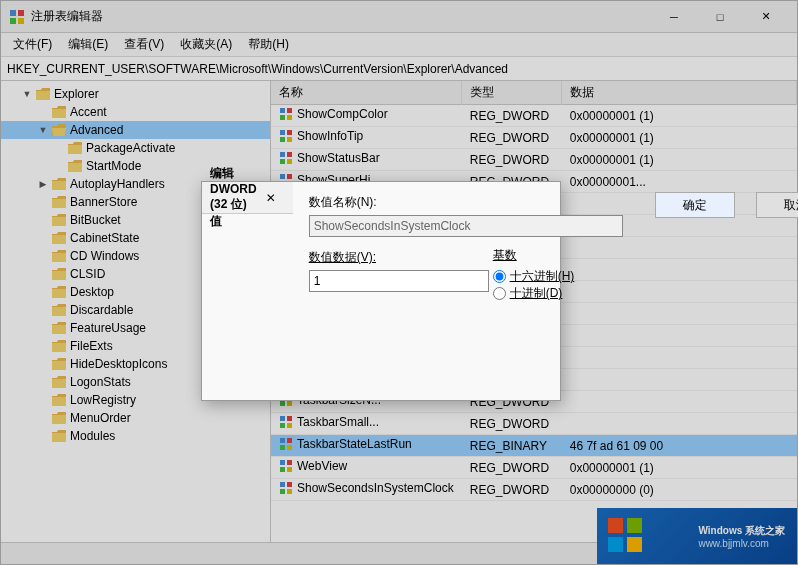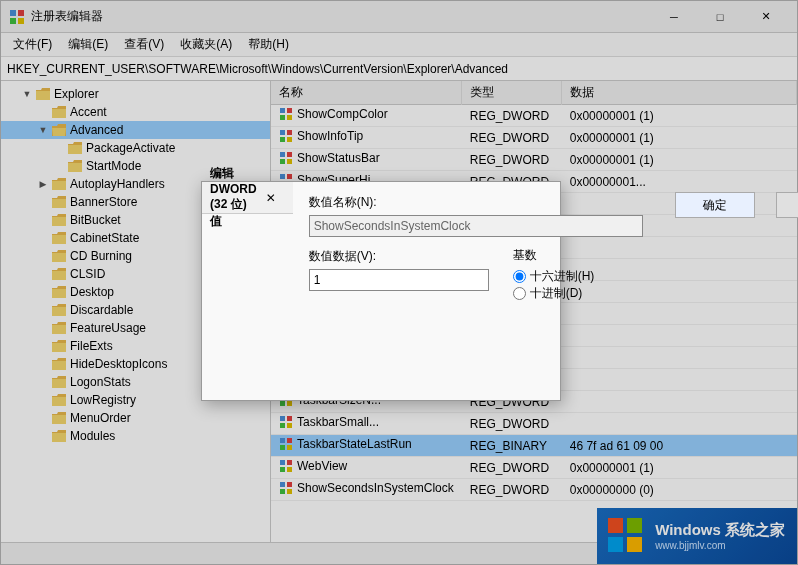--- a/index.html
+++ b/index.html
@@ -248,22 +248,23 @@
       width: 100%;
       height: 22px;
       border: 1px solid #888;
       padding: 2px 4px;
       font-size: 12px;
       background: #fff;
       margin-bottom: 10px;
     }
     .dialog-section {
       display: flex;
-      gap: 24px;
-      align-items: center;
+      gap: 4px;
+      align-items: flex-end;
+      text-decoration: underline;
     }
     .dialog-input-section {
       flex: 1;
     }
     .dialog-radio-label {
       font-size: 12px;
       color: #000;
       margin-bottom: 4px;
     }
     .radio-item {
@@ -471,21 +472,21 @@
       <div class="tree-item">
         <span class="tree-indent"></span>
         <span class="tree-indent"></span>
         <span class="tree-expand" style="color:transparent">▶</span>
         <span class="folder-icon">
           <svg viewBox="0 0 14 12">
               <path d="M0,2 L5,2 L6,0 L14,0 L14,12 L0,12 Z" fill="#e8b84b"></path>
               <path d="M0,3 L14,3 L14,12 L0,12 Z" fill="#f5d76e"></path>
             </svg>
         </span>
-        <span class="tree-label">CD Burning</span>
+        <span class="tree-label">CD Windows</span>
       </div>
 
       <div class="tree-item">
         <span class="tree-indent"></span>
         <span class="tree-indent"></span>
         <span class="tree-expand" style="color:transparent">▶</span>
         <span class="folder-icon">
           <svg viewBox="0 0 14 12">
               <path d="M0,2 L5,2 L6,0 L14,0 L14,12 L0,12 Z" fill="#e8b84b"></path>
               <path d="M0,3 L14,3 L14,12 L0,12 Z" fill="#f5d76e"></path>
@@ -889,18 +890,18 @@
   <div class="watermark">
     <div style="position:absolute;left:10px;bottom:8px;">
       <svg width="36" height="36" viewBox="0 0 36 36">
         <rect x="1" y="1" width="15" height="15" fill="#f25022"></rect>
         <rect x="20" y="1" width="15" height="15" fill="#7fba00"></rect>
         <rect x="1" y="20" width="15" height="15" fill="#00a4ef"></rect>
         <rect x="20" y="20" width="15" height="15" fill="#ffb900"></rect>
       </svg>
     </div>
     <div style="margin-left:44px;">
-      <div style="color:#fff;font-size:15px;font-weight:bold;">Windows 系统之家</div>
+      <div style="color:#fff;font-size:10px;font-weight:bold;">Windows 系统之家</div>
       <div style="color:#cce4ff;font-size:10px;">www.bjjmlv.com</div>
     </div>
   </div>
 
 </div>
 
 </body></html>

